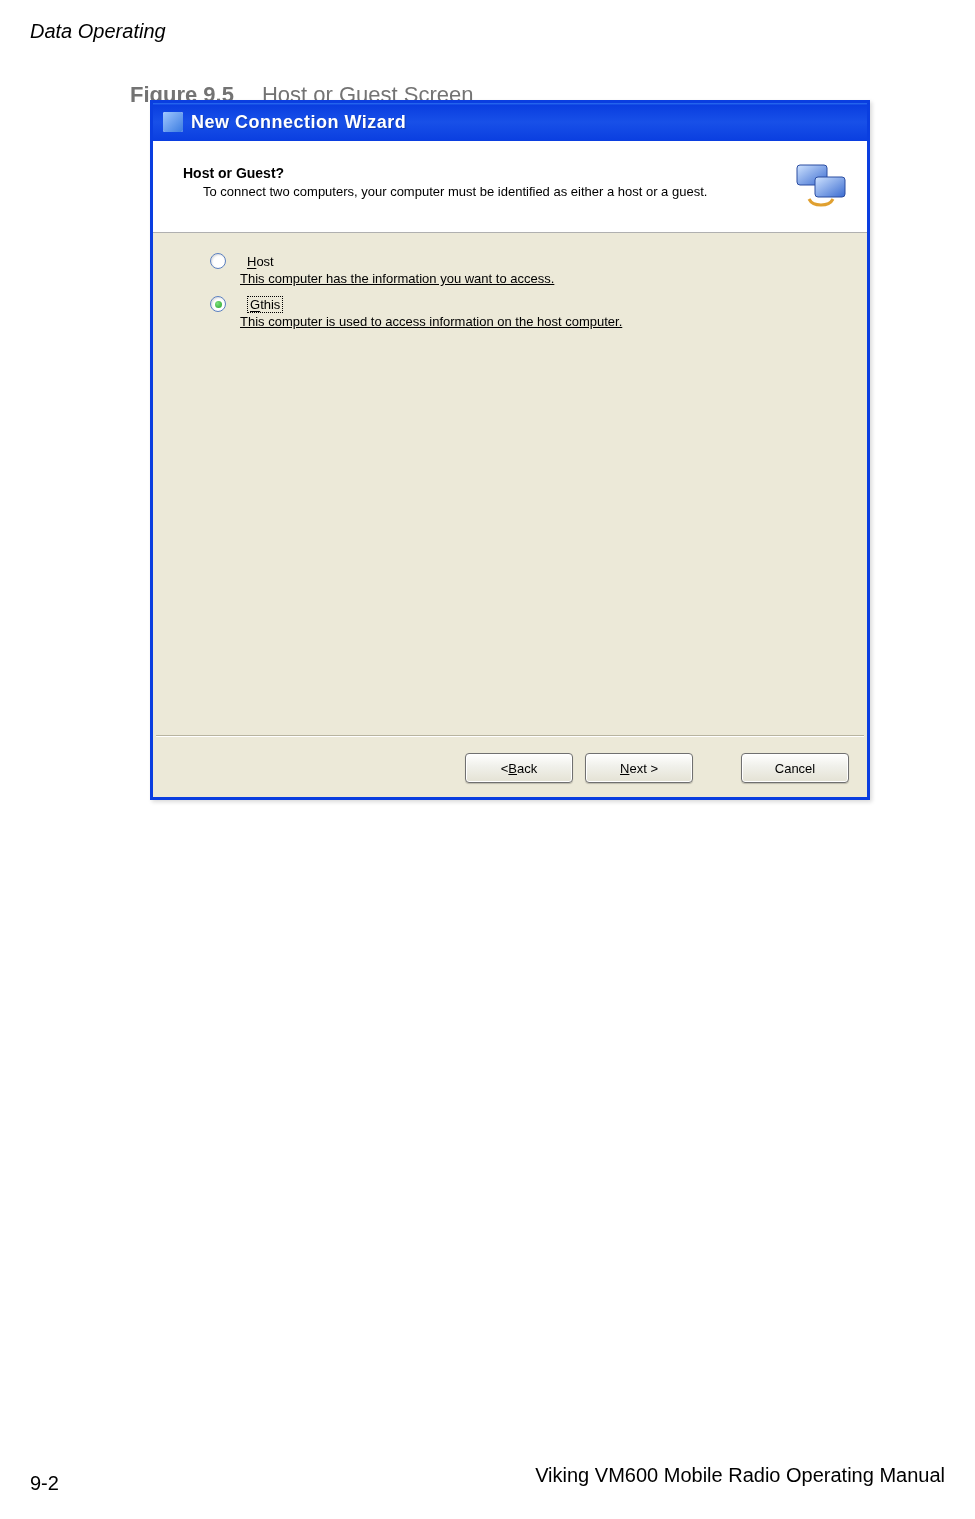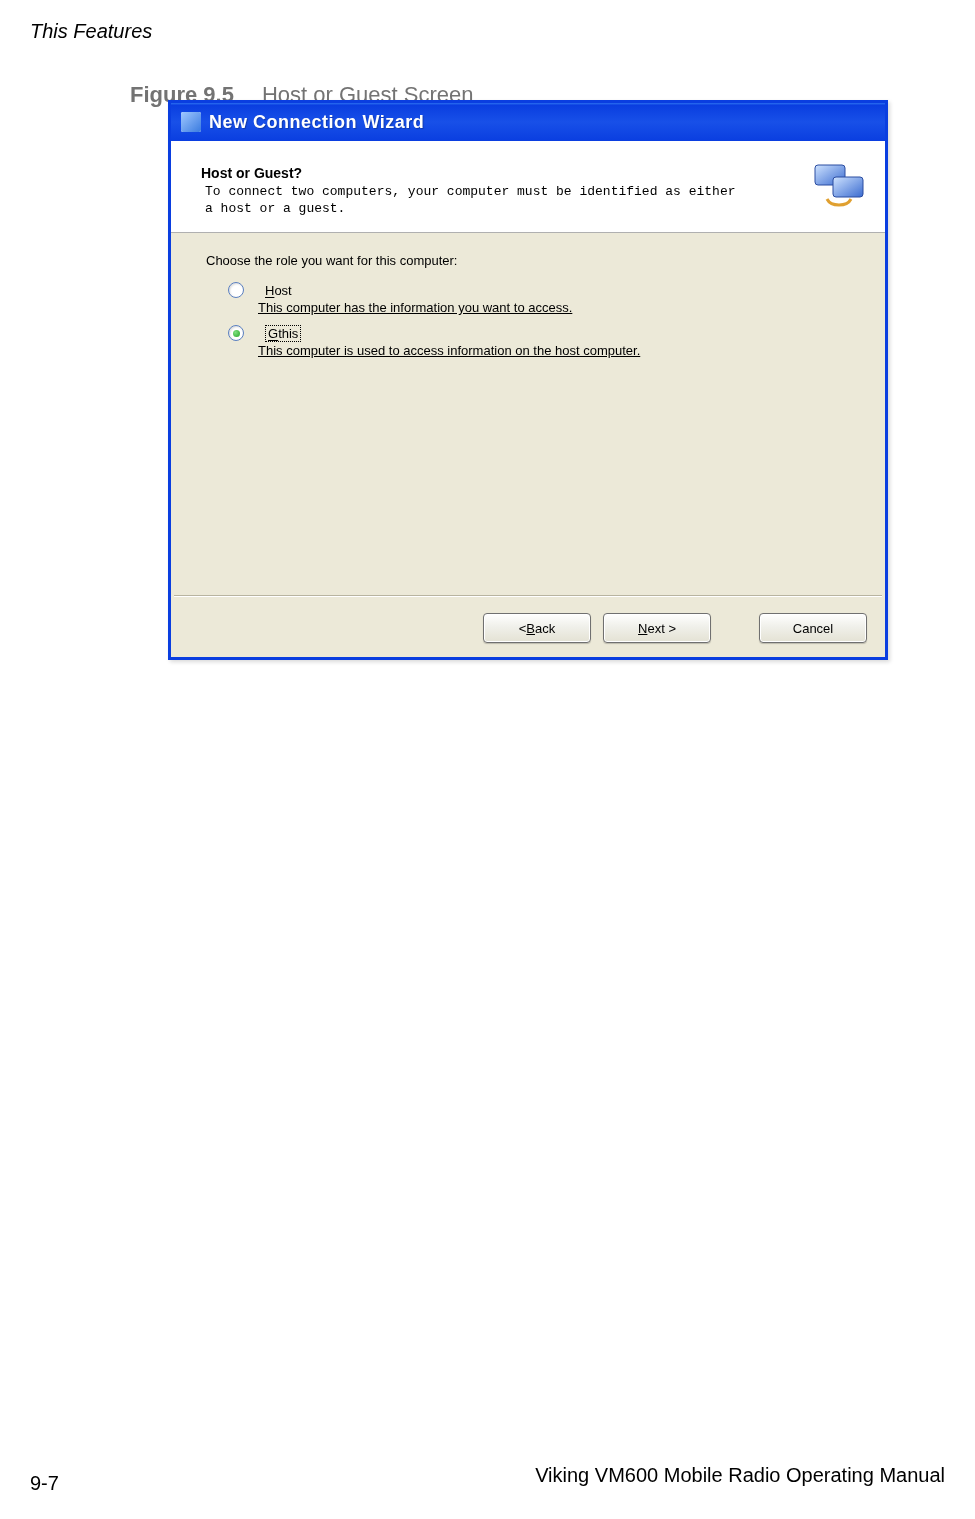--- a/index.html
+++ b/index.html
@@ -26,23 +26,23 @@
     font-size: 22px;
     color: #737373;
   }
   .figure-caption .bold {
     font-weight: bold;
     margin-right: 28px;
   }
   .wizard-window {
     position: absolute;
     top: 100px;
-    left: 168px;
+    left: 150px;
     width: 720px;
-    height: 560px;
+    height: 700px;
     border: 3px solid #0a3ee0;
     background: #ece9d8;
     box-shadow: 2px 2px 4px rgba(0,0,0,0.15);
   }
   .titlebar {
     height: 38px;
     background: linear-gradient(to bottom, #2a6ef0 0%, #0a3ee0 6%, #1850e8 50%, #0a3ee0 100%);
     display: flex;
     align-items: center;
     padding-left: 10px;
@@ -77,24 +77,24 @@
     position: relative;
     height: 92px;
   }
   .header-title {
     font-family: Tahoma, Arial, sans-serif;
     font-size: 14px;
     font-weight: bold;
     color: #000;
   }
   .header-desc {
-    font-family: Liberation Mono, monospace;
+    font-family: Liberation Sans, sans-serif;
     font-size: 13px;
     color: #000;
-    margin-left: 4px;
+    margin-left: 20px;
     margin-top: 3px;
     line-height: 1.3;
     max-width: 540px;
   }
   .header-icon {
     position: absolute;
     right: 18px;
     top: 18px;
     width: 56px;
     height: 56px;
@@ -188,21 +188,21 @@
     position: absolute;
     bottom: 32px;
     right: 30px;
     font-size: 20px;
     color: #000;
   }
 </style>
 </head>
 <body>
 
-<div class="header-text">This Features</div>
+<div class="header-text">Data Operating</div>
 
 <div class="figure-caption">
   <span class="bold">Figure 9.5</span><span>Host or Guest Screen</span>
 </div>
 
 <div class="wizard-window">
   <div class="titlebar">
     <span class="title-icon"></span>
     <span class="titlebar-text">New Connection Wizard</span>
   </div>
@@ -217,21 +217,20 @@
           <stop offset="100%" stop-color="#3a6bd0"></stop>
         </linearGradient>
       </defs>
       <rect x="4" y="6" width="30" height="20" rx="3" fill="url(#g1)" stroke="#2a4ca0" stroke-width="1"></rect>
       <rect x="22" y="18" width="30" height="20" rx="3" fill="url(#g1)" stroke="#2a4ca0" stroke-width="1"></rect>
       <path d="M16 40 C 20 48, 36 48, 40 40" stroke="#e0a030" stroke-width="3" fill="none"></path>
     </svg>
   </div>
 
   <div class="body-panel">
-    <div class="prompt">Choose the role you want for this computer:</div>
 
     <div class="radio-row">
       <span class="radio-outer"></span>
       <span><span></span><span class="radio-label">H</span><span>ost</span></span>
     </div>
     <div class="radio-desc">This computer has the information you want to access.</div>
 
     <div class="radio-row">
       <span class="radio-outer checked"></span>
       <span><span class="focus-rect"><span></span><span class="radio-label">G</span><span>this</span></span></span>
@@ -249,14 +248,14 @@
       </button>
     <button class="xp-button">
         <span class="ul">N</span>
         <span>ext &gt;</span>
       </button>
     <span class="spacer"></span>
     <button class="xp-button">Cancel</button>
   </div>
 </div>
 
-<div class="footer-left">9-7</div>
+<div class="footer-left">9-2</div>
 <div class="footer-right">Viking VM600 Mobile Radio Operating Manual</div>
 
 </body></html>

